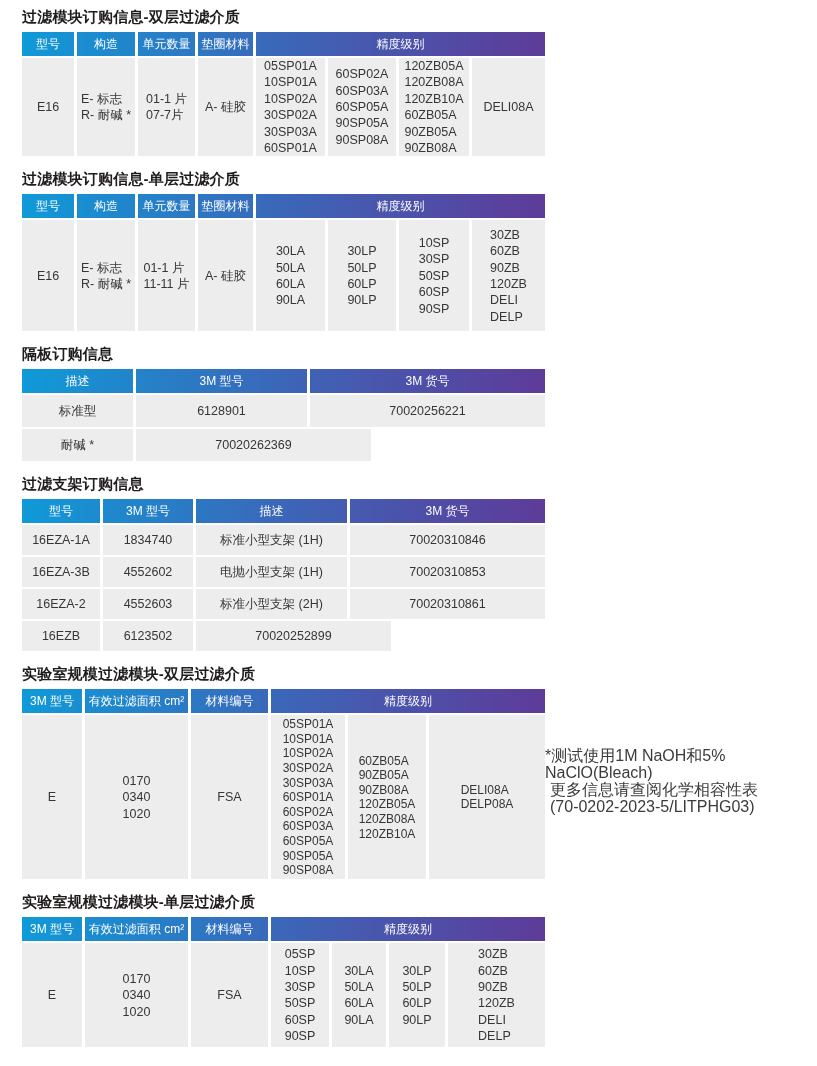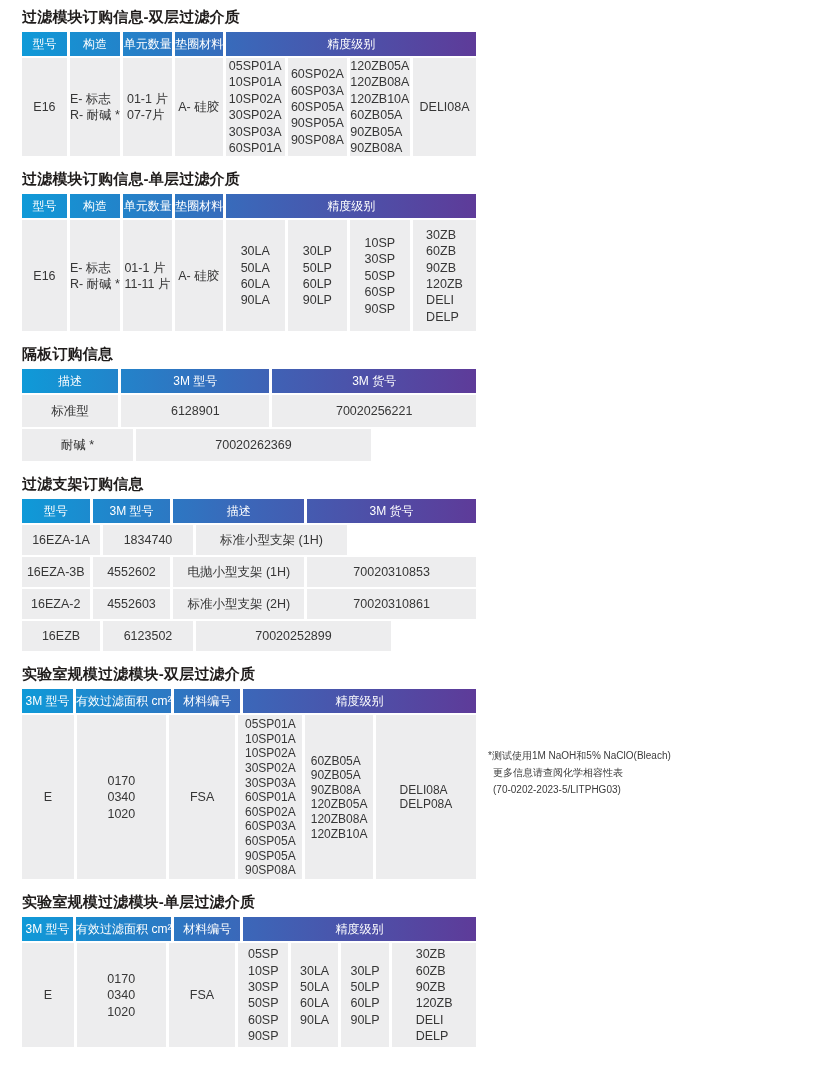--- a/index.html
+++ b/index.html
@@ -7,21 +7,21 @@
     width:817px;height:1066px;overflow:hidden;background:#ffffff;
     font-family:"Liberation Sans","DejaVu Sans",sans-serif;
     -webkit-font-smoothing:antialiased;
   }
   .page{padding:8px 0 0 22px;}
   .section{margin-bottom:14px;}
   .sec-title{
     font-size:15px;font-weight:bold;color:#1f1c1b;
     margin:0 15px 5px 0;letter-spacing:.2px;
   }
-  .tbl{width:454px;}
+  .tbl{width:523px;}
   
   .thead{
     display:flex;height:24px;
     background:linear-gradient(90deg,#0f9ad8 0%,#3c66b8 50%,#5e3b99 100%);
   }
   .hcell{
     box-sizing:content-box;color:#ffffff;font-size:12px;line-height:24px;
     text-align:center;white-space:nowrap;overflow:visible;
   }
   .hcell + .hcell{border-left:3px solid #ffffff;text-align:center;}
@@ -48,22 +48,22 @@
   .w6-p1{width:58px}.w6-p2{width:54px}.w6-p3{width:56px}.w6-p4{width:97px}
   
   .h-t1{min-height:98px}
   .h-t2{min-height:111px}
   .h-t5{min-height:164px}
   .h-t6{min-height:104px}
   .h-r3{min-height:32px}
   .h-r4{min-height:30px}
   .flex-row{display:flex;align-items:flex-start;}
   .side-note{
-    margin-left:12px;margin-top:58px;width:262px;
-    font-size:10px;line-height:17px;color:#3b3b3b;
+    margin-top:58px;width:262px;
+    font-size:16px;line-height:17px;color:#3b3b3b;
   }
   .side-note .note-line + .note-line{padding-left:5px;}
 </style>
 </head>
 <body>
 
 <div class="page">
 
   <div class="section">
     <div class="sec-title">过滤模块订购信息-双层过滤介质</div>
@@ -217,20 +217,23 @@
       </div>
       <div class="trow h-r4">
         <div class="bcell w4-1">
             <div class="cell-center">16EZA-1A</div>
           </div>
         <div class="bcell w4-2">
             <div class="cell-center">1834740</div>
           </div>
         <div class="bcell w4-3">
             <div class="cell-center">标准小型支架 (1H)</div>
+          </div>
+        <div class="bcell w4-4">
+            <div class="cell-center">70020310846</div>
           </div>
       </div>
       <div class="trow h-r4">
         <div class="bcell w4-1">
             <div class="cell-center">16EZA-3B</div>
           </div>
         <div class="bcell w4-2">
             <div class="cell-center">4552602</div>
           </div>
         <div class="bcell w4-3">

